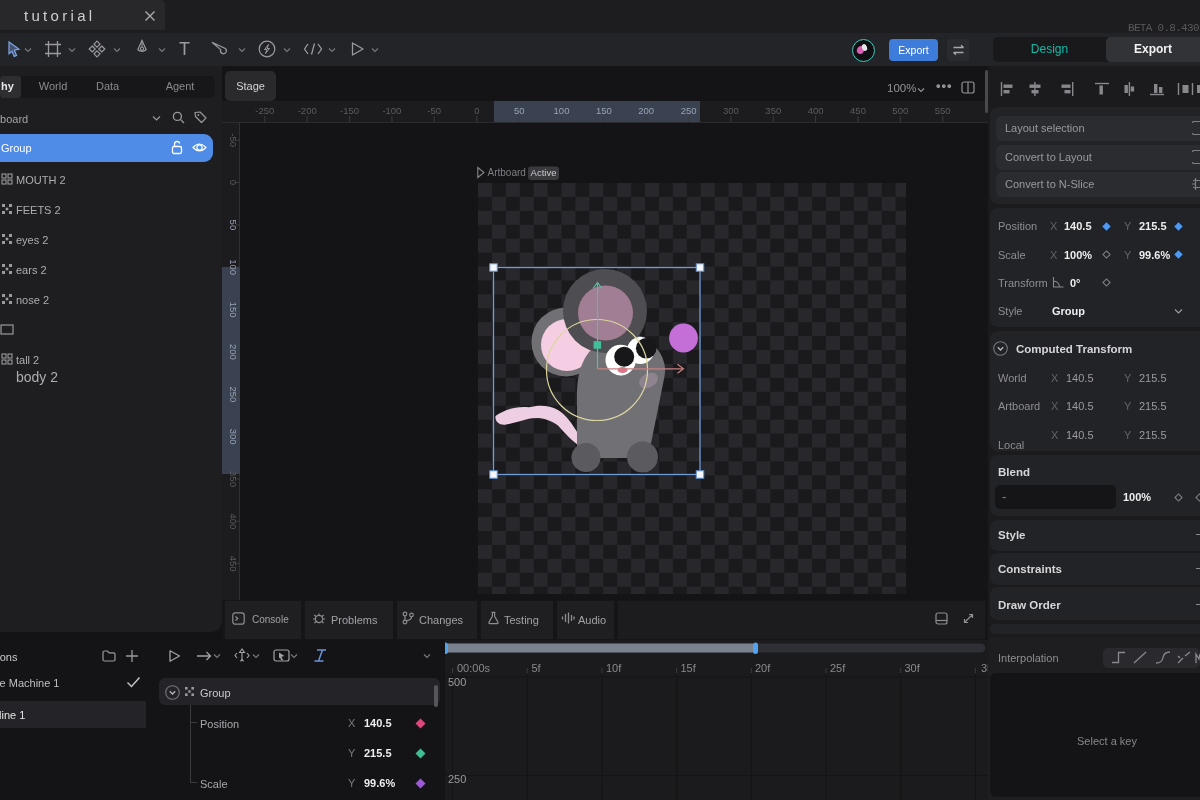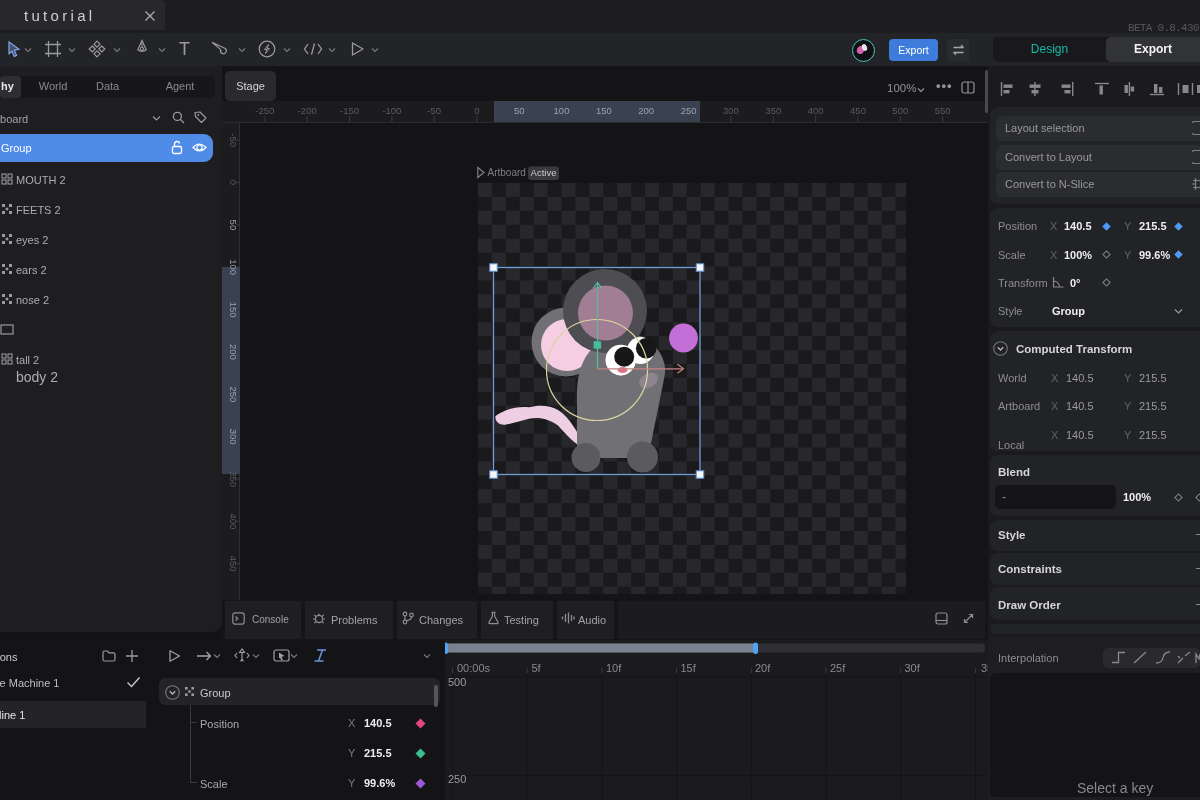--- a/index.html
+++ b/index.html
@@ -446,21 +446,21 @@
 <svg class="abs" style="left:1110px;top:650px" width="90" height="15" viewBox="0 0 90 15">
   <g stroke="#8A8A8E" stroke-width="1.3" fill="none">
     <path d="M2 12.5 H8.5 V2.5 H15"></path>
     <path d="M24 13 L36 2"></path>
     <path d="M46 13 Q52 13 53 7.5 Q54 2 60 2"></path>
     <path d="M68 13 L73 8 M75 6 L80 2 M68 6 L70 8"></path>
     <path d="M86 13 V4 L89 9 L90 4"></path>
   </g>
 </svg>
 <div class="abs" style="left:990px;top:673px;width:210px;height:124px;background:#141417;border-radius:6px 0 0 6px;"></div>
-<div class="abs" style="left:1077px;top:780px;color:#88888C;font-size:14px;">Select a key</div>
+<div class="abs" style="left:1077px;top:735px;color:#88888C;font-size:11px;">Select a key</div>
 
 <div class="abs" style="left:222px;top:600px;width:766px;height:40px;background:#151518;"></div>
 <div class="abs" style="left:225px;top:601px;width:76px;height:38px;background:#1F1F22;"></div>
 <div class="abs" style="left:305px;top:601px;width:88px;height:38px;background:#1F1F22;"></div>
 <div class="abs" style="left:397px;top:601px;width:80px;height:38px;background:#1F1F22;"></div>
 <div class="abs" style="left:481px;top:601px;width:72px;height:38px;background:#1F1F22;"></div>
 <div class="abs" style="left:557px;top:601px;width:57px;height:38px;background:#1F1F22;"></div>
 <div class="abs" style="left:618px;top:601px;width:367px;height:38px;background:#1C1C1F;"></div>
 <svg class="abs" style="left:232px;top:612px" width="13" height="13" viewBox="0 0 13 13">
   <rect x="0.8" y="0.8" width="11.4" height="11.4" rx="2.5" stroke="#8E8E92" stroke-width="1.2" fill="none"></rect>

